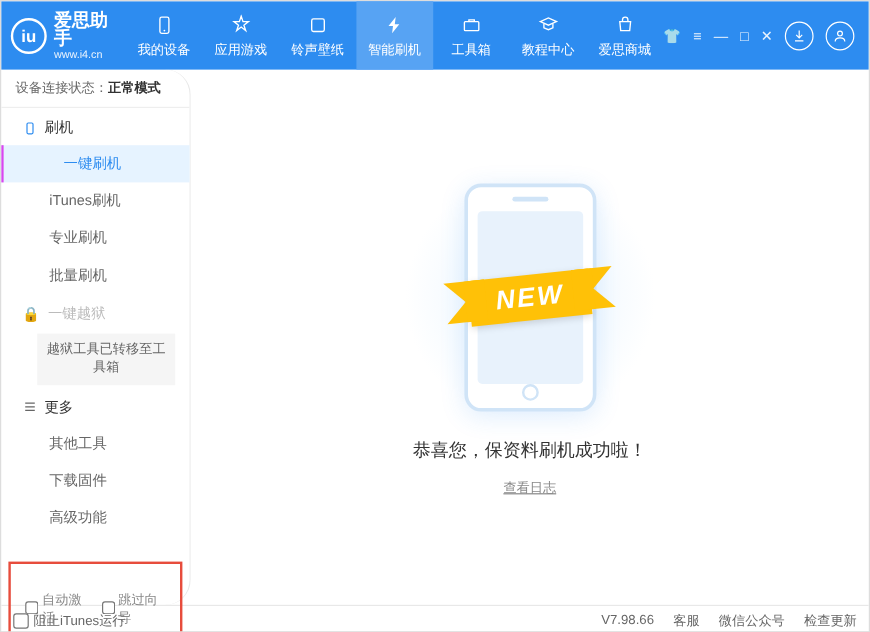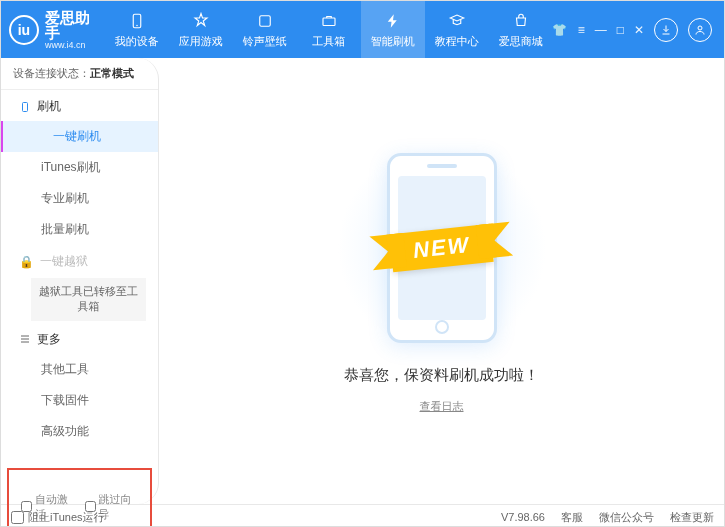--- a/index.html
+++ b/index.html
@@ -82,36 +82,36 @@
       <span>应用游戏</span>
     </div>
     <div class="nav-item">
       <span class="nav-icon">
           <svg viewBox="0 0 24 24" width="18" height="18">
             <rect x="5" y="5" width="14" height="14" rx="2" fill="none" stroke="#fff" stroke-width="1.5"></rect>
           </svg>
         </span>
       <span>铃声壁纸</span>
     </div>
+    <div class="nav-item active">
+      <span class="nav-icon">
+          <svg viewBox="0 0 24 24" width="18" height="18">
+            <path d="M13 3L5 13h5l-1 8 8-10h-5z" fill="#fff"></path>
+          </svg>
+        </span>
+      <span>智能刷机</span>
+    </div>
     <div class="nav-item">
       <span class="nav-icon">
           <svg viewBox="0 0 24 24" width="18" height="18">
             <rect x="4" y="8" width="16" height="10" rx="1" fill="none" stroke="#fff" stroke-width="1.5"></rect>
             <path d="M9 8V6h6v2" fill="none" stroke="#fff" stroke-width="1.5"></path>
           </svg>
         </span>
       <span>工具箱</span>
-    </div>
-    <div class="nav-item active">
-      <span class="nav-icon">
-          <svg viewBox="0 0 24 24" width="18" height="18">
-            <path d="M13 3L5 13h5l-1 8 8-10h-5z" fill="#fff"></path>
-          </svg>
-        </span>
-      <span>智能刷机</span>
     </div>
     <div class="nav-item">
       <span class="nav-icon">
           <svg viewBox="0 0 24 24" width="18" height="18">
             <path d="M3 8l9-4 9 4-9 4z" fill="none" stroke="#fff" stroke-width="1.5"></path>
             <path d="M7 10v5l5 2 5-2v-5" fill="none" stroke="#fff" stroke-width="1.5"></path>
           </svg>
         </span>
       <span>教程中心</span>
     </div>

